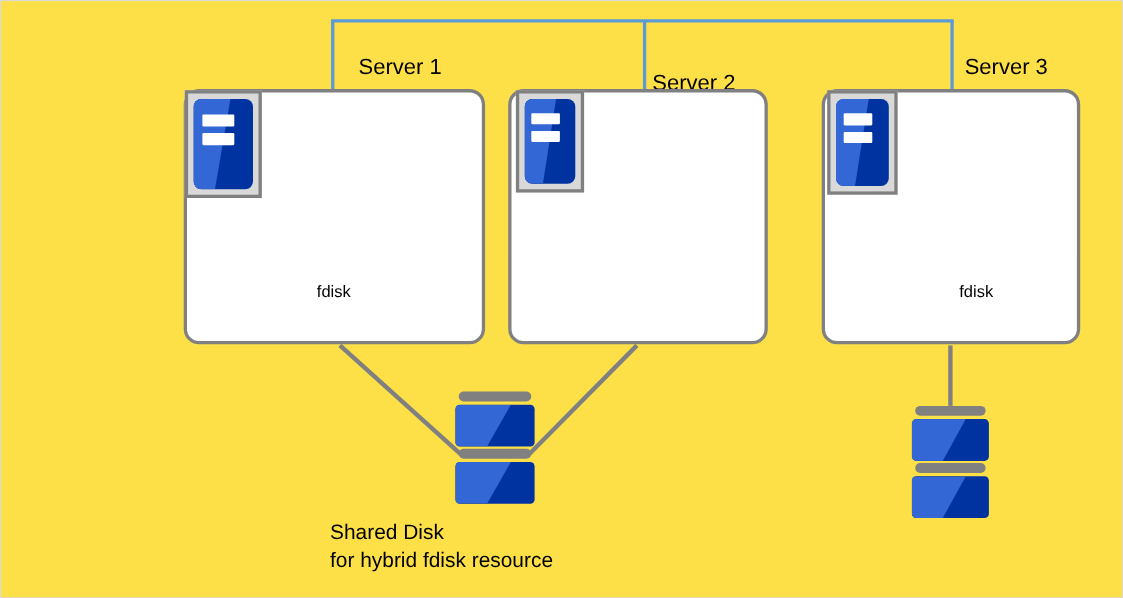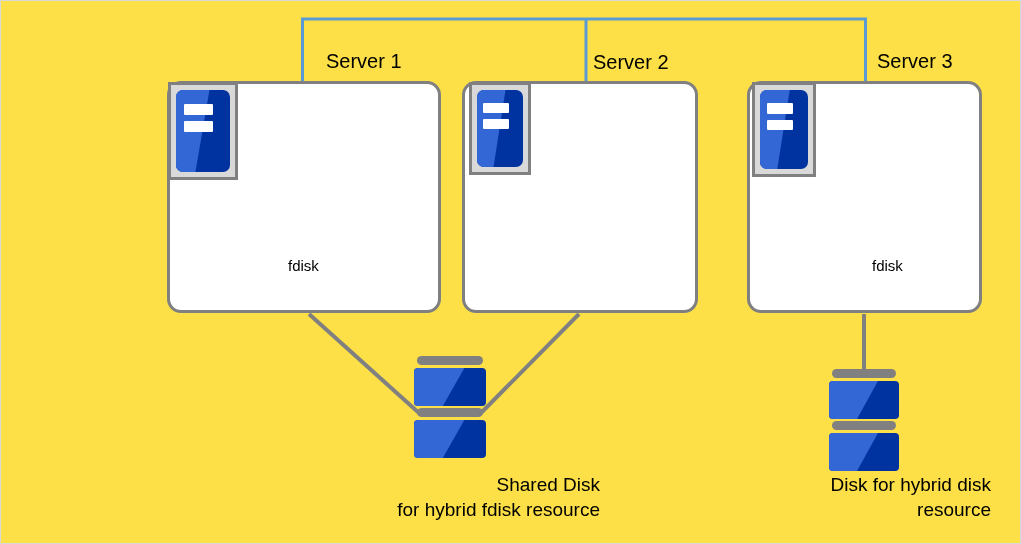--- a/index.html
+++ b/index.html
@@ -97,21 +97,21 @@
     top: 0;
     width: 100%;
     height: 100%;
     background: #3367d6;
     clip-path: polygon(0 0, 70% 0, 40% 100%, 0 100%);
   }
   .caption {
     position: absolute;
     font-size: 19px;
     color: #000000;
-    text-align: right;
+    text-align: left;
     line-height: 25px;
     white-space: pre-line;
   }
 </style>
 </head>
 <body>
 
 <div id="canvas">
 
   <svg id="vector-layer" viewBox="0 0 1021 544">
@@ -154,21 +154,21 @@
   <div class="server-icon" style="left:167px; top:81px; width:70px; height:98px;">
     <div class="server-icon-inner">
       <div class="server-icon-lt"></div>
       <div class="server-bar" style="left:14%; top:17%; width:55%; height:13%;"></div>
       <div class="server-bar" style="left:14%; top:38%; width:55%; height:13%;"></div>
     </div>
   </div>
 
   <div class="fdisk-label" style="left:287px; top:257px;">fdisk</div>
 
-  <div class="server-label" style="left:592px; top:51px;text-align:center;">Server 2</div>
+  <div class="server-label" style="left:592px; top:65px;text-align:center;">Server 2</div>
 
   <div class="server-box" style="left:461px; top:80px; width:236px; height:232px;"></div>
 
   <div class="server-icon" style="left:468px; top:81px; width:62px; height:93px;">
     <div class="server-icon-inner">
       <div class="server-icon-lt"></div>
       <div class="server-bar" style="left:14%; top:17%; width:55%; height:13%;"></div>
       <div class="server-bar" style="left:14%; top:38%; width:55%; height:13%;"></div>
     </div>
   </div>
@@ -204,15 +204,14 @@
     <div class="disk-bar" style="left:3px; top:0px; width:64px; height:9px;"></div>
     <div class="disk-block" style="left:0px; top:12px; width:70px; height:38px;">
       <div class="disk-block-lt"></div>
     </div>
     <div class="disk-bar" style="left:3px; top:52px; width:64px; height:9px;"></div>
     <div class="disk-block" style="left:0px; top:64px; width:70px; height:38px;">
       <div class="disk-block-lt"></div>
     </div>
   </div>
 
-  <div class="caption" style="left:735px; top:471px; width:255px;"><span>Disk for hybrid disk</span><br><span>resource</span></div>
 
 </div>
 
 </body></html>

